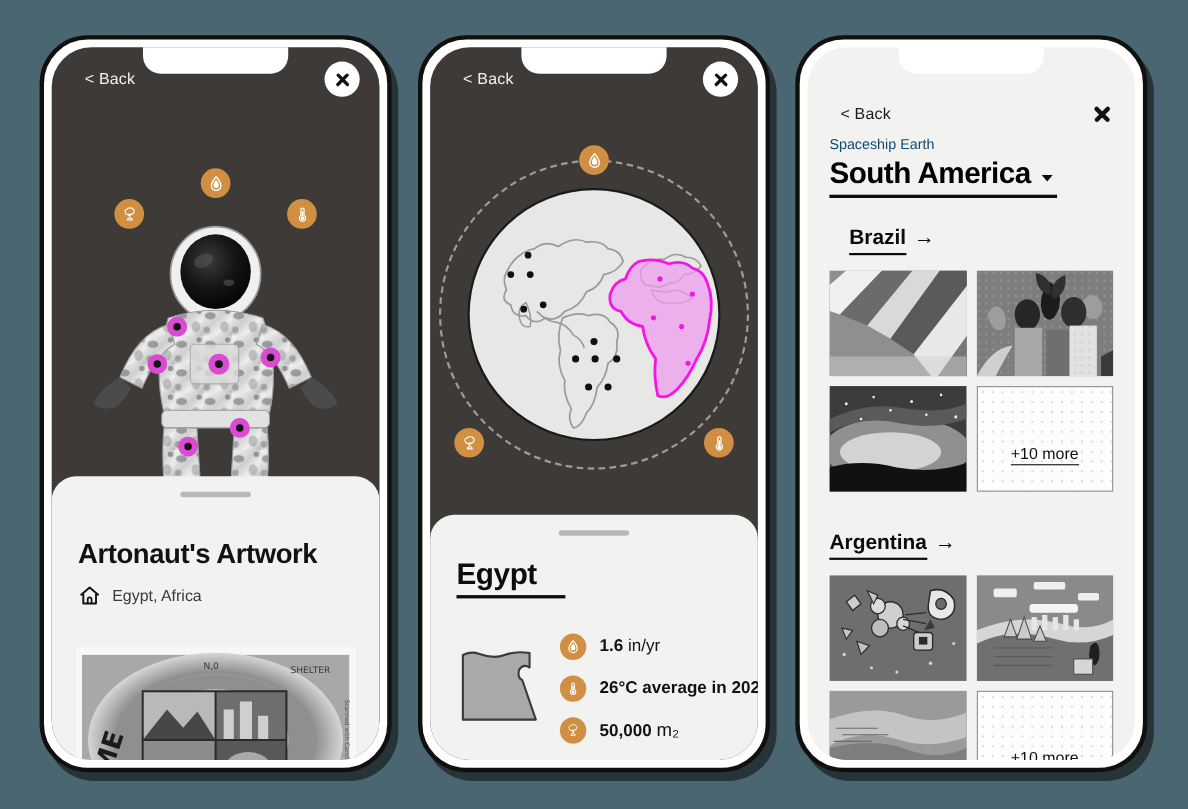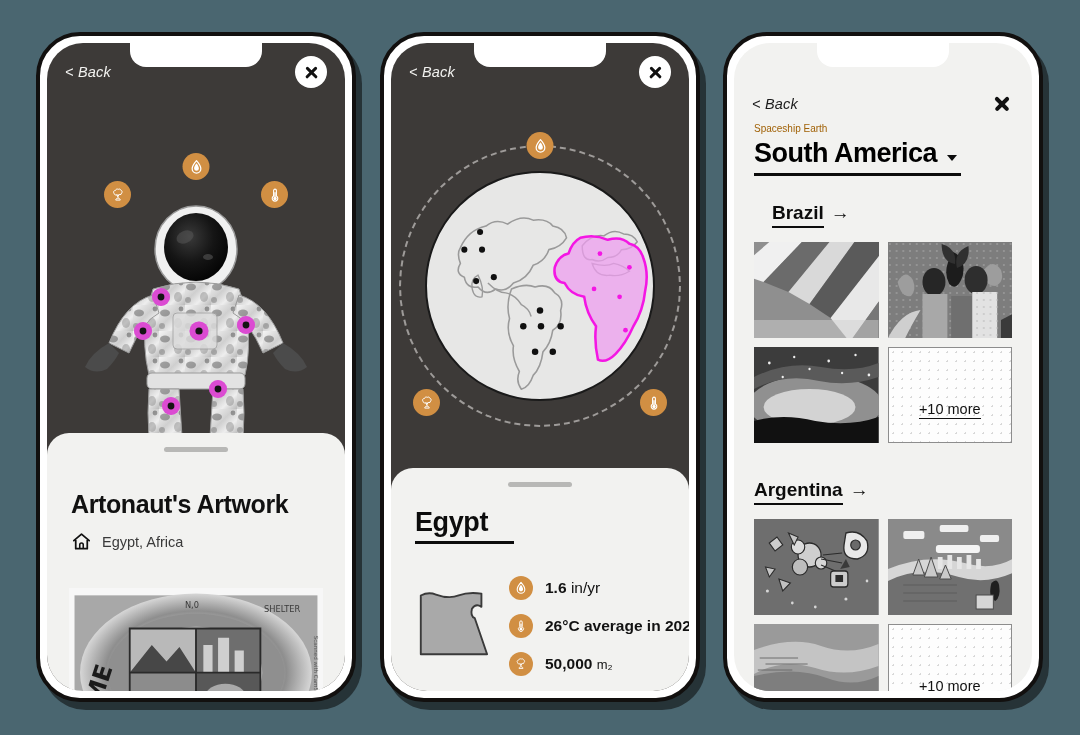--- a/index.html
+++ b/index.html
@@ -33,23 +33,23 @@
 
   .notch {
     position: absolute; top: -2px; left: 50%; transform: translateX(-50%);
     width: 132px; height: 26px; background: #ffffff;
     border-bottom-left-radius: 16px; border-bottom-right-radius: 16px;
     z-index: 30;
   }
 
   
   .topbar {
-    position: absolute; top: 0; left: 0; right: 0; height: 58px;
+    position: absolute; top: 0; left: 12px; right: 0; height: 58px;
     display: flex; align-items: center; justify-content: space-between;
-    padding: 0 18px; z-index: 20; font-style: italic;
+    padding: 0 18px; z-index: 20;
   }
   .topbar.offset { top: 44px; height: 34px; }
   .back {
     font-size: 14.5px; letter-spacing: .2px; font-weight: 400;
   }
   .dark .back { color: #f2f2f0; }
   .light .back { color: #1b1b1b; }
 
   .close-circle {
     width: 32px; height: 32px; border-radius: 50%;
@@ -148,25 +148,25 @@
     width: 0; height: 0; border-left: 5px solid transparent;
     border-right: 5px solid transparent; border-top: 6px solid #0c0c0c;
   }
   .stats-wrap { display: flex; gap: 18px; padding: 0 24px; margin-top: 30px; align-items: flex-start; }
   .country-shape { width: 76px; flex: none; padding-top: 12px; }
   .country-shape svg { display: block; width: 76px; height: 72px; }
   .stats { display: flex; flex-direction: column; gap: 14px; padding-top: 2px; }
   .stat { display: flex; align-items: center; gap: 12px; }
   .stat-text { font-size: 15.5px; color: #121212; font-weight: 700; white-space: nowrap; }
   .stat-text .unit { font-weight: 400; }
-  .stat-text .small { font-size: 13px; font-weight: 400; }
+  .stat-text .small { font-size: 17px; font-weight: 400; }
 
   
   .gallery { position: absolute; top: 78px; left: 0; right: 0; bottom: 0; padding: 0 20px; }
-  .eyebrow { font-size: 10px; color: #a16207; margin-top: 2px; }
+  .eyebrow { font-size: 13px; color: #0c4a6e; margin-top: 2px; }
   .region-head {
     display: inline-block; position: relative;
     font-size: 27px; font-weight: 700; color: #000000; letter-spacing: -.5px;
     border-bottom: 3.4px solid #0c0c0c; padding-bottom: 4px; padding-right: 24px;
     margin-top: 4px;
   }
   .region-head .caret { bottom: 12px; right: 4px; }
   .country-link {
     display: inline-flex; align-items: baseline; gap: 7px; margin-top: 26px; margin-left: 18px;
   }

